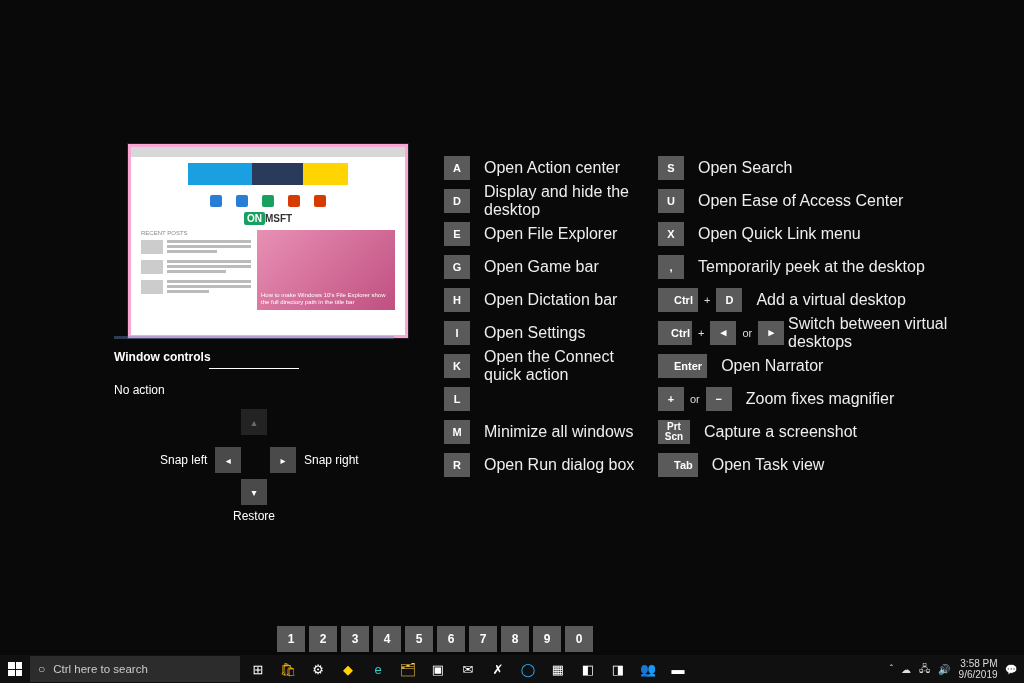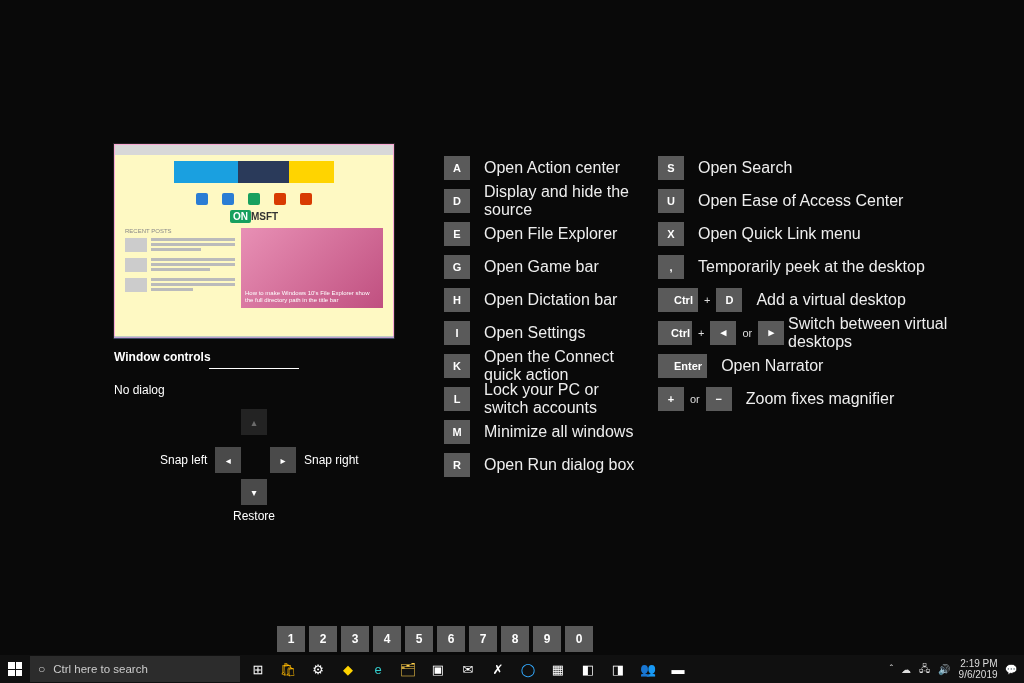--- a/index.html
+++ b/index.html
@@ -30,22 +30,22 @@
 .ad-banner .mid { position: absolute; left: 50%; top: 10px; transform: translateX(-50%); text-align: center; font-style: normal; }
 .ad-banner .mid .u { font-size: 12px; font-weight: 700; letter-spacing: 1px; }
 .ad-banner .mid .d { font-size: 8px; letter-spacing: 1px; margin-top: 2px; }
 .ad-banner .cta { position: absolute; right: 14px; top: 14px; background: #ffb800; color: #000; font-size: 13px; padding: 6px 14px; font-style: normal; }
 
 
 .overlay { position: absolute; inset: 0; }
 
 
 .thumb {
-  position: absolute; left: 114px; top: 144px; width: 280px; height: 194px;
-  background: #fef9c3; border: 1px solid #f9a8d4; box-shadow: 0 0 0 1px rgba(255,255,255,.1);
+  position: absolute; left: 128px; top: 144px; width: 280px; height: 194px;
+  background: #ffffff; border: 3px solid #f9a8d4; box-shadow: 0 0 0 1px rgba(255,255,255,.1);
 }
 .thumb .ttab { height: 10px; background: #d8d8d8; }
 .thumb .tad {
   width: 160px; height: 22px; margin: 6px auto;
   background: linear-gradient(90deg,#1aa0e0 0 40%,#2a3a5a 40% 72%,#ffd400 72% 100%);
 }
 .thumb .logos { display: flex; justify-content: center; gap: 14px; margin: 10px 0 6px; }
 .thumb .logos span { width: 12px; height: 12px; border-radius: 2px; display: inline-block; }
 .thumb .brand { text-align: center; font-size: 10px; font-weight: 700; color: #333; }
 .thumb .brand .on { background: #17a05e; color: #fff; padding: 1px 3px; border-radius: 2px; }
@@ -208,21 +208,21 @@
       <div class="hero">
         <div class="cap">How to make Windows 10's File Explorer show the full directory path in the title bar</div>
       </div>
     </div>
   </div>
   <div class="thumb-shadow"></div>
 
   <div class="wc">
     <div class="title">Window controls</div>
     <div class="line"></div>
-    <div class="noact">No dialog</div>
+    <div class="noact">No action</div>
     <div class="grid">
       <div class="kbtn up">▴</div>
       <div class="snap-l">
         <span>Snap left</span>
         <div class="kbtn">◂</div>
       </div>
       <div class="snap-r">
         <div class="kbtn">▸</div>
         <span>Snap right</span>
       </div>
@@ -236,21 +236,21 @@
         <div class="srow">
           <div class="keys">
             <span class="key">A</span>
           </div>
           <span class="label">Open Action center</span>
         </div>
         <div class="srow">
           <div class="keys">
             <span class="key">D</span>
           </div>
-          <span class="label">Display and hide the source</span>
+          <span class="label">Display and hide the desktop</span>
         </div>
         <div class="srow">
           <div class="keys">
             <span class="key">E</span>
           </div>
           <span class="label">Open File Explorer</span>
         </div>
         <div class="srow">
           <div class="keys">
             <span class="key">G</span>
@@ -272,21 +272,20 @@
         <div class="srow">
           <div class="keys">
             <span class="key">K</span>
           </div>
           <span class="label">Open the Connect quick action</span>
         </div>
         <div class="srow">
           <div class="keys">
             <span class="key">L</span>
           </div>
-          <span class="label">Lock your PC or switch accounts</span>
         </div>
         <div class="srow">
           <div class="keys">
             <span class="key">M</span>
           </div>
           <span class="label">Minimize all windows</span>
         </div>
         <div class="srow">
           <div class="keys">
             <span class="key">R</span>
@@ -343,20 +342,32 @@
           </div>
           <span class="label">Open Narrator</span>
         </div>
         <div class="srow">
           <div class="keys">
             <span class="key">+</span>
             <span class="sep">or</span>
             <span class="key">−</span>
           </div>
           <span class="label">Zoom fixes magnifier</span>
+        </div>
+        <div class="srow">
+          <div class="keys">
+            <span class="key xl">Prt<br>Scn</span>
+          </div>
+          <span class="label">Capture a screenshot</span>
+        </div>
+        <div class="srow">
+          <div class="keys">
+            <span class="key wide">Tab</span>
+          </div>
+          <span class="label">Open Task view</span>
         </div>
       </div>
   </div>
 
   <div class="numrow" id="numrow">
       <div class="key">1</div>
       <div class="key">2</div>
       <div class="key">3</div>
       <div class="key">4</div>
       <div class="key">5</div>
@@ -396,19 +407,19 @@
       <div class="ti">◨</div>
       <div class="ti" style="color:#7b83eb">👥</div>
       <div class="ti">▬</div>
     </div>
     <div class="tray">
       <span>ˆ</span>
       <span>☁</span>
       <span>🖧</span>
       <span>🔊</span>
       <div class="clock">
-        <div>2:19 PM</div>
+        <div>3:58 PM</div>
         <div>9/6/2019</div>
       </div>
       <span>💬</span>
     </div>
   </div>
 </div>
 
 </body></html>

